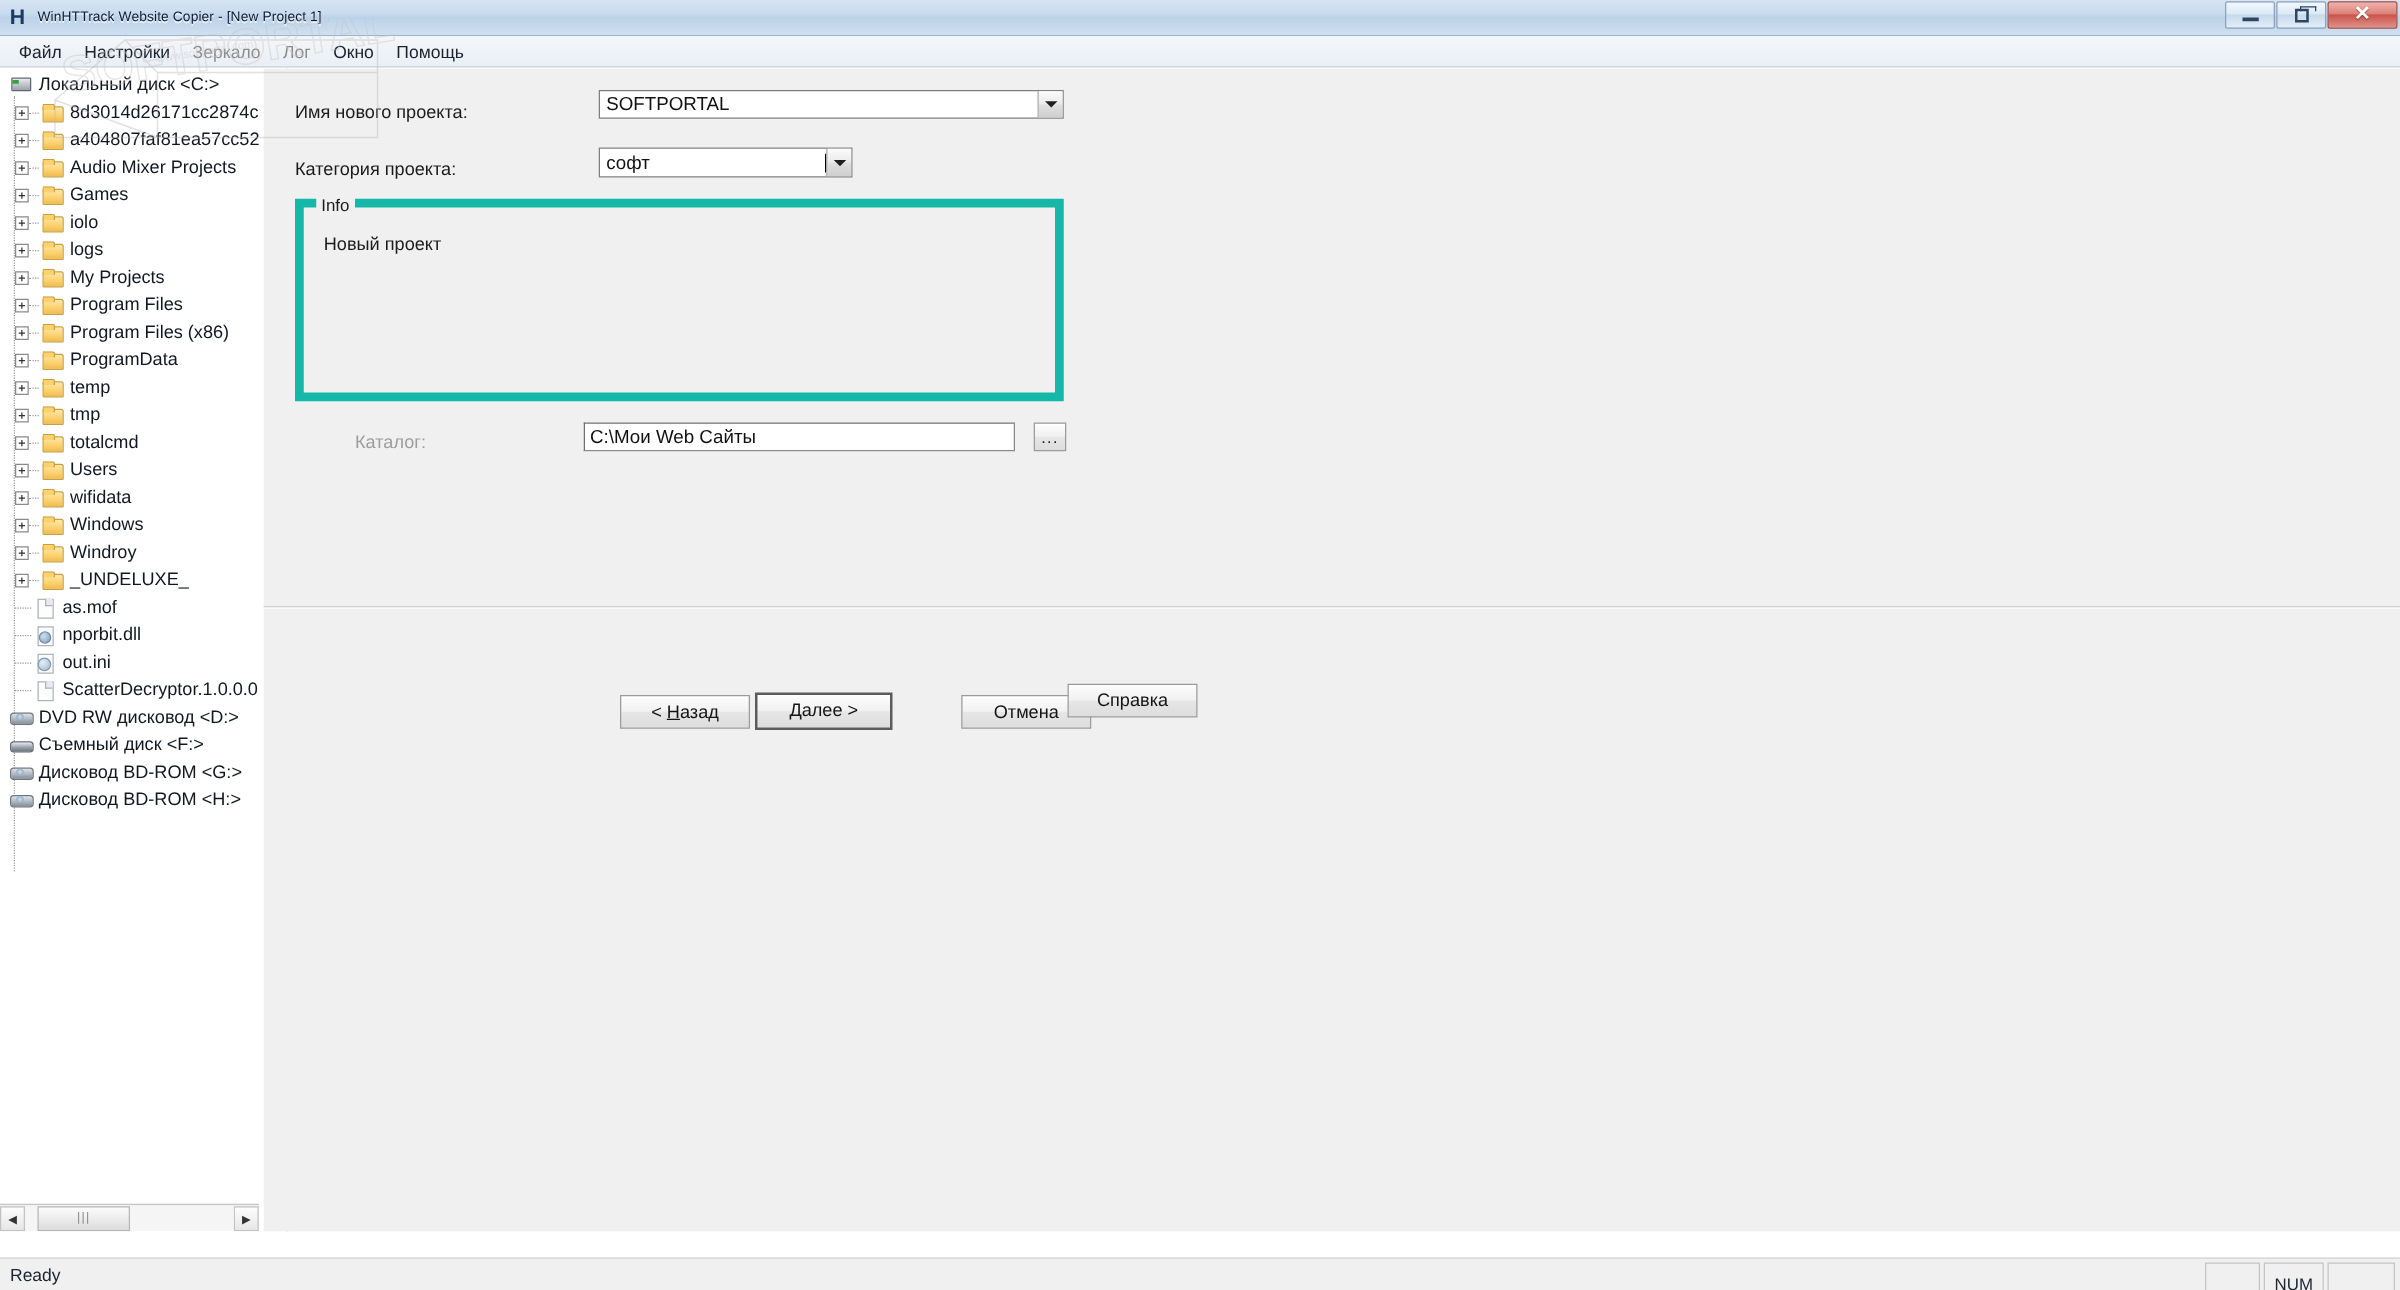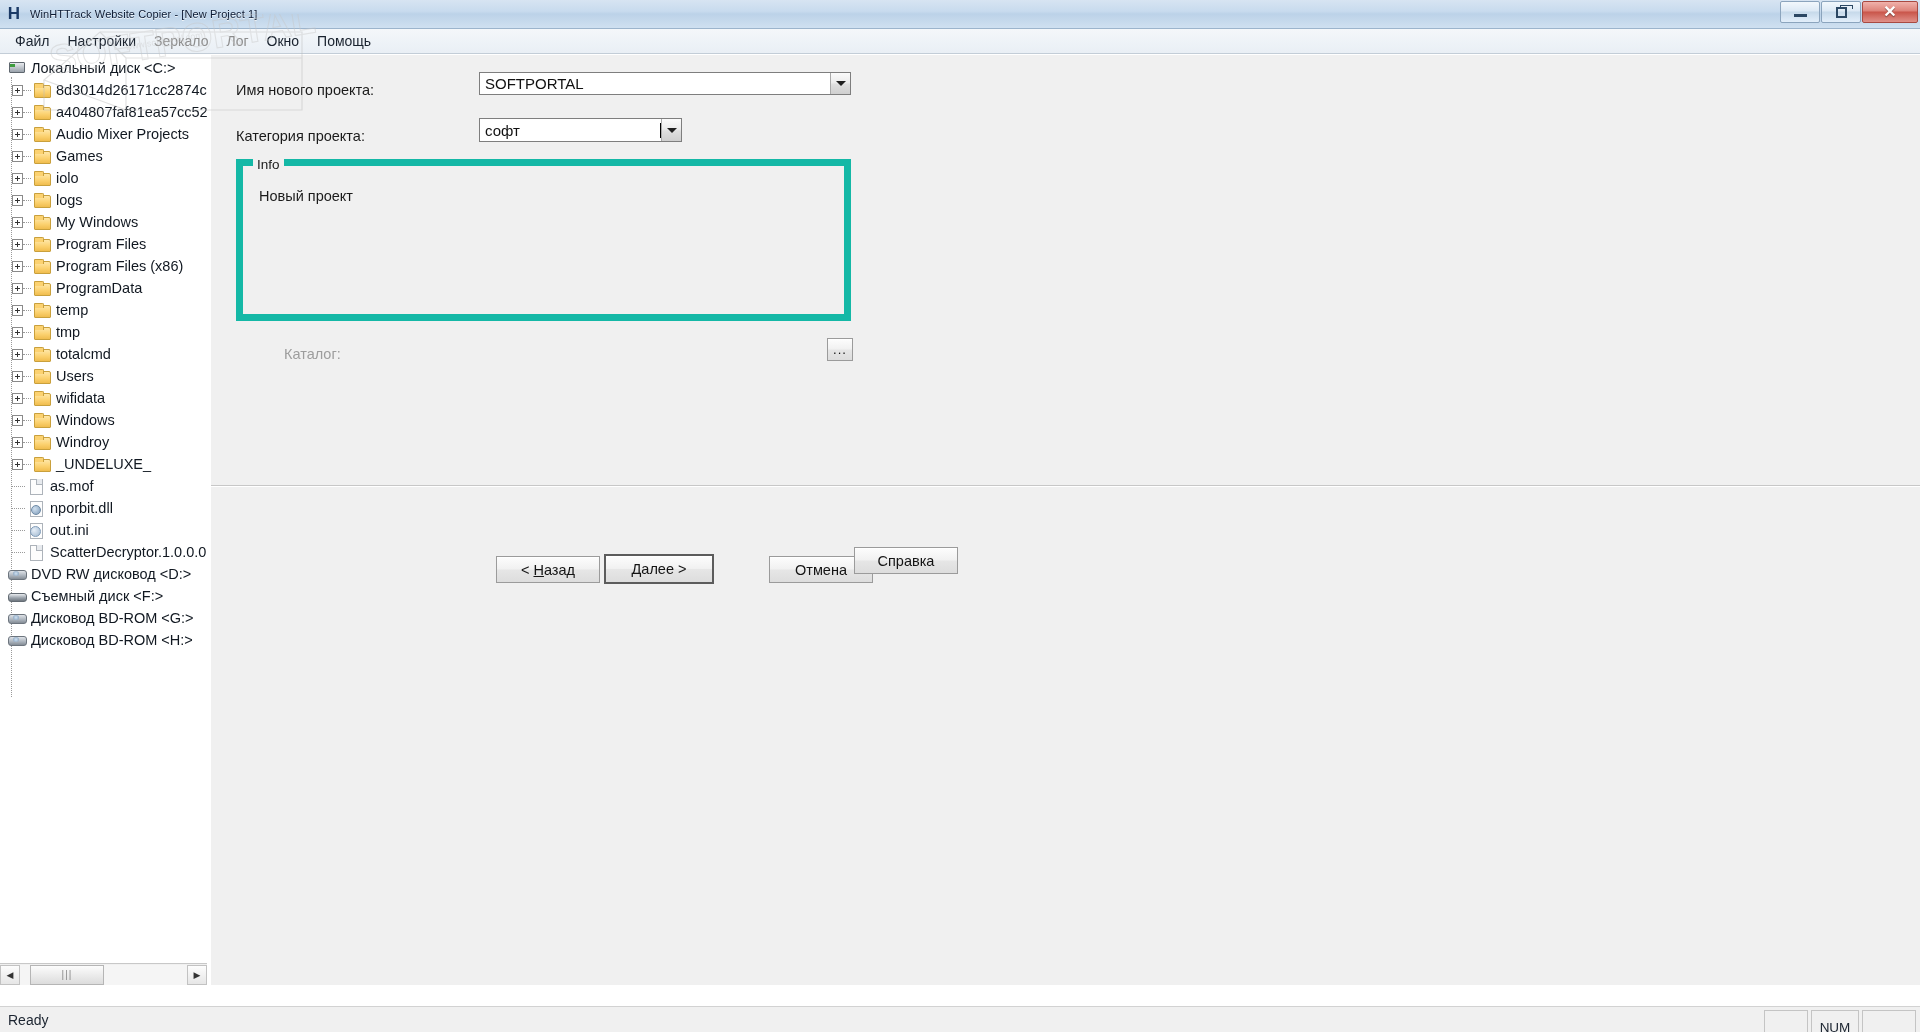--- a/index.html
+++ b/index.html
@@ -345,21 +345,21 @@
           <div class="expander"></div>
           <div class="dots"></div>
           <div class="ic ic-folder"></div>
           <div class="label">logs</div>
         </div>
         <div class="tree-row">
           <div class="pad" style="width: 6px;"></div>
           <div class="expander"></div>
           <div class="dots"></div>
           <div class="ic ic-folder"></div>
-          <div class="label">My Windows</div>
+          <div class="label">My Projects</div>
         </div>
         <div class="tree-row">
           <div class="pad" style="width: 6px;"></div>
           <div class="expander"></div>
           <div class="dots"></div>
           <div class="ic ic-folder"></div>
           <div class="label">Program Files</div>
         </div>
         <div class="tree-row">
           <div class="pad" style="width: 6px;"></div>
@@ -505,20 +505,21 @@
       <div class="arrow-down"></div>
     </div>
   </div>
 
   <div class="groupbox" style="left:25px; top:104px; width:615px; height:162px;">
     <div class="gb-title">Info</div>
     <div class="gb-body">Новый проект</div>
   </div>
 
   <div class="field-label disabled" style="left:25px; top:291px;margin-left:48px;">Каталог:</div>
+  <div class="textbox" style="left:256px; top:283px; width:345px; height:23px;" placeholder="">C:\Мои Web Сайты</div>
   <div class="btn small" style="left:616px; top:283px; width:26px; height:23px;">...</div>
 
   <div class="hr-sep" style="left:0px; top:430px; width:1709px;"></div>
 
   <div class="btn" style="left:285px; top:501px; width:104px;">
     <span>
       <span>&lt; </span><u>Н</u><span>азад</span>
     </span>
   </div>
   <div class="btn default" style="left:393px; top:499px; width:110px; height:30px;">

